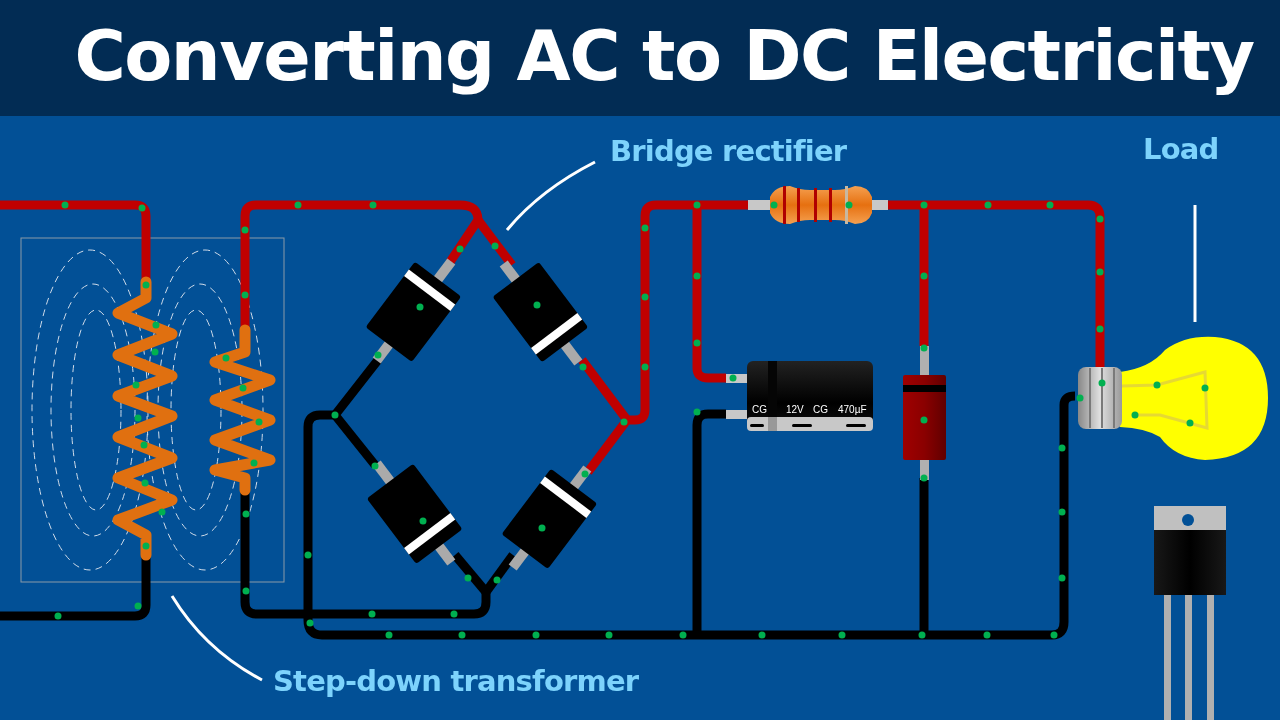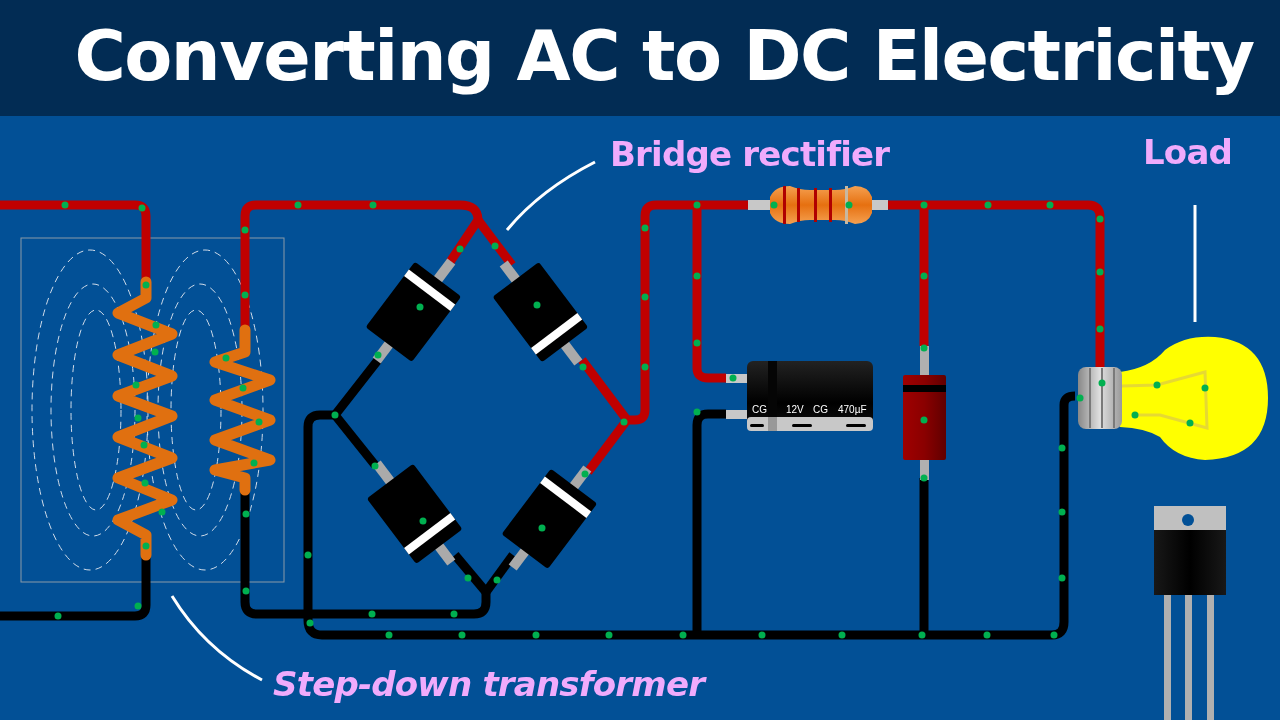--- a/index.html
+++ b/index.html
@@ -1,20 +1,20 @@
 <!DOCTYPE html>
 <html><head>
 <meta charset="utf-8">
 <style>
   html,body{margin:0;padding:0;}
   body{width:1280px;height:720px;overflow:hidden;background:#025096;font-family:"DejaVu Sans",sans-serif;position:relative;}
   #title-bar{position:absolute;left:0;top:0;width:1280px;height:116px;background:#022c54;}
   #title-text{position:absolute;left:0;top:8px;width:1280px;text-align:center;color:#fff;font-weight:bold;font-size:70px;letter-spacing:-1.5px;line-height:96px;white-space:nowrap;padding-left:24px;}
   #diagram{position:absolute;left:0;top:0;}
-  .lbl{position:absolute;color:#f0abfc;font-weight:bold;font-size:34px;letter-spacing:-0.8px;white-space:nowrap;}
+  .lbl{position:absolute;color:#7dd3fc;font-weight:bold;font-size:29px;letter-spacing:-0.8px;white-space:nowrap;}
   .caplbl{font-family:"Liberation Sans",sans-serif;font-size:10px;fill:#fff;}
 </style>
 </head>
 <body>
 
 <div id="title-bar">
   <div id="title-text">Converting AC to DC Electricity</div>
 </div>
 
 <svg id="diagram" width="1280" height="720" viewBox="0 0 1280 720">
@@ -245,13 +245,13 @@
       <circle cx="1080" cy="398" r="3.5"></circle>
       <circle cx="1062" cy="448" r="3.5"></circle>
       <circle cx="1062" cy="512" r="3.5"></circle>
       <circle cx="1062" cy="578" r="3.5"></circle>
       <circle cx="697" cy="412" r="3.5"></circle>
     </g>
 </svg>
 
 <div class="lbl" style="left:610px;top:134px;">Bridge rectifier</div>
 <div class="lbl" style="left:1143px;top:132px;">Load</div>
-<div class="lbl" style="left:273px;top:664px;font-style:italic;">Step-down transformer</div>
+<div class="lbl" style="left:273px;top:664px;">Step-down transformer</div>
 
 </body></html>

